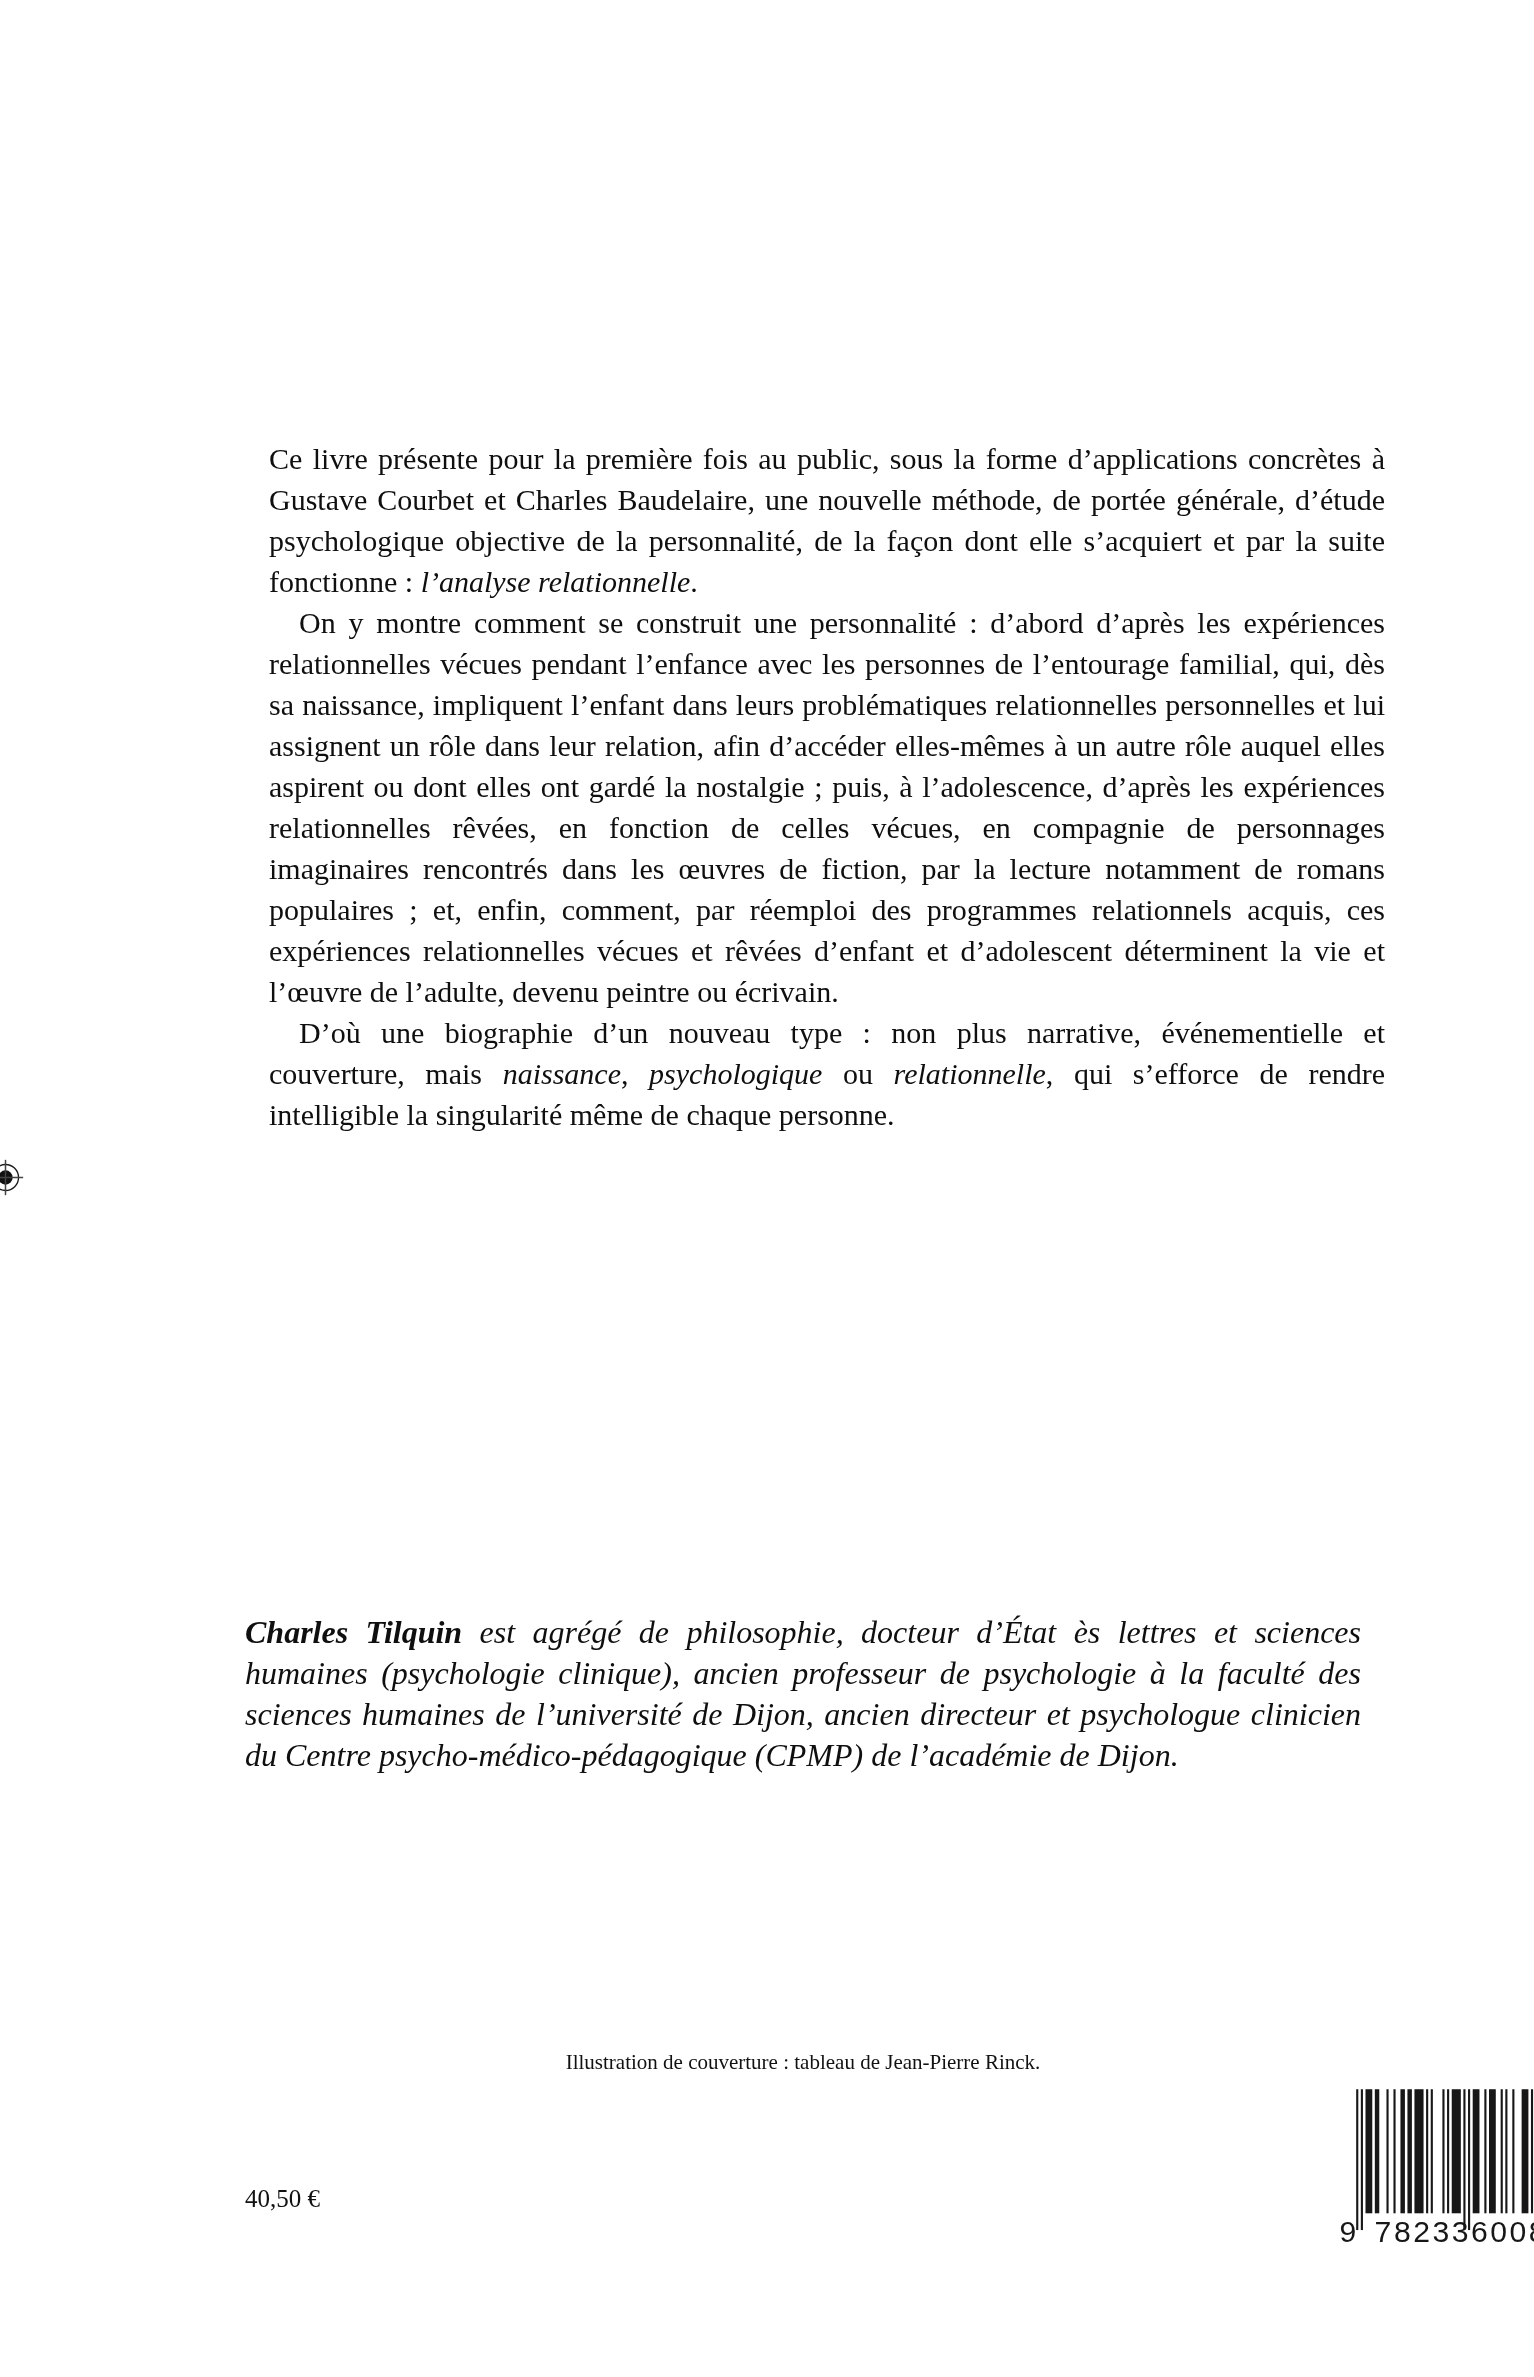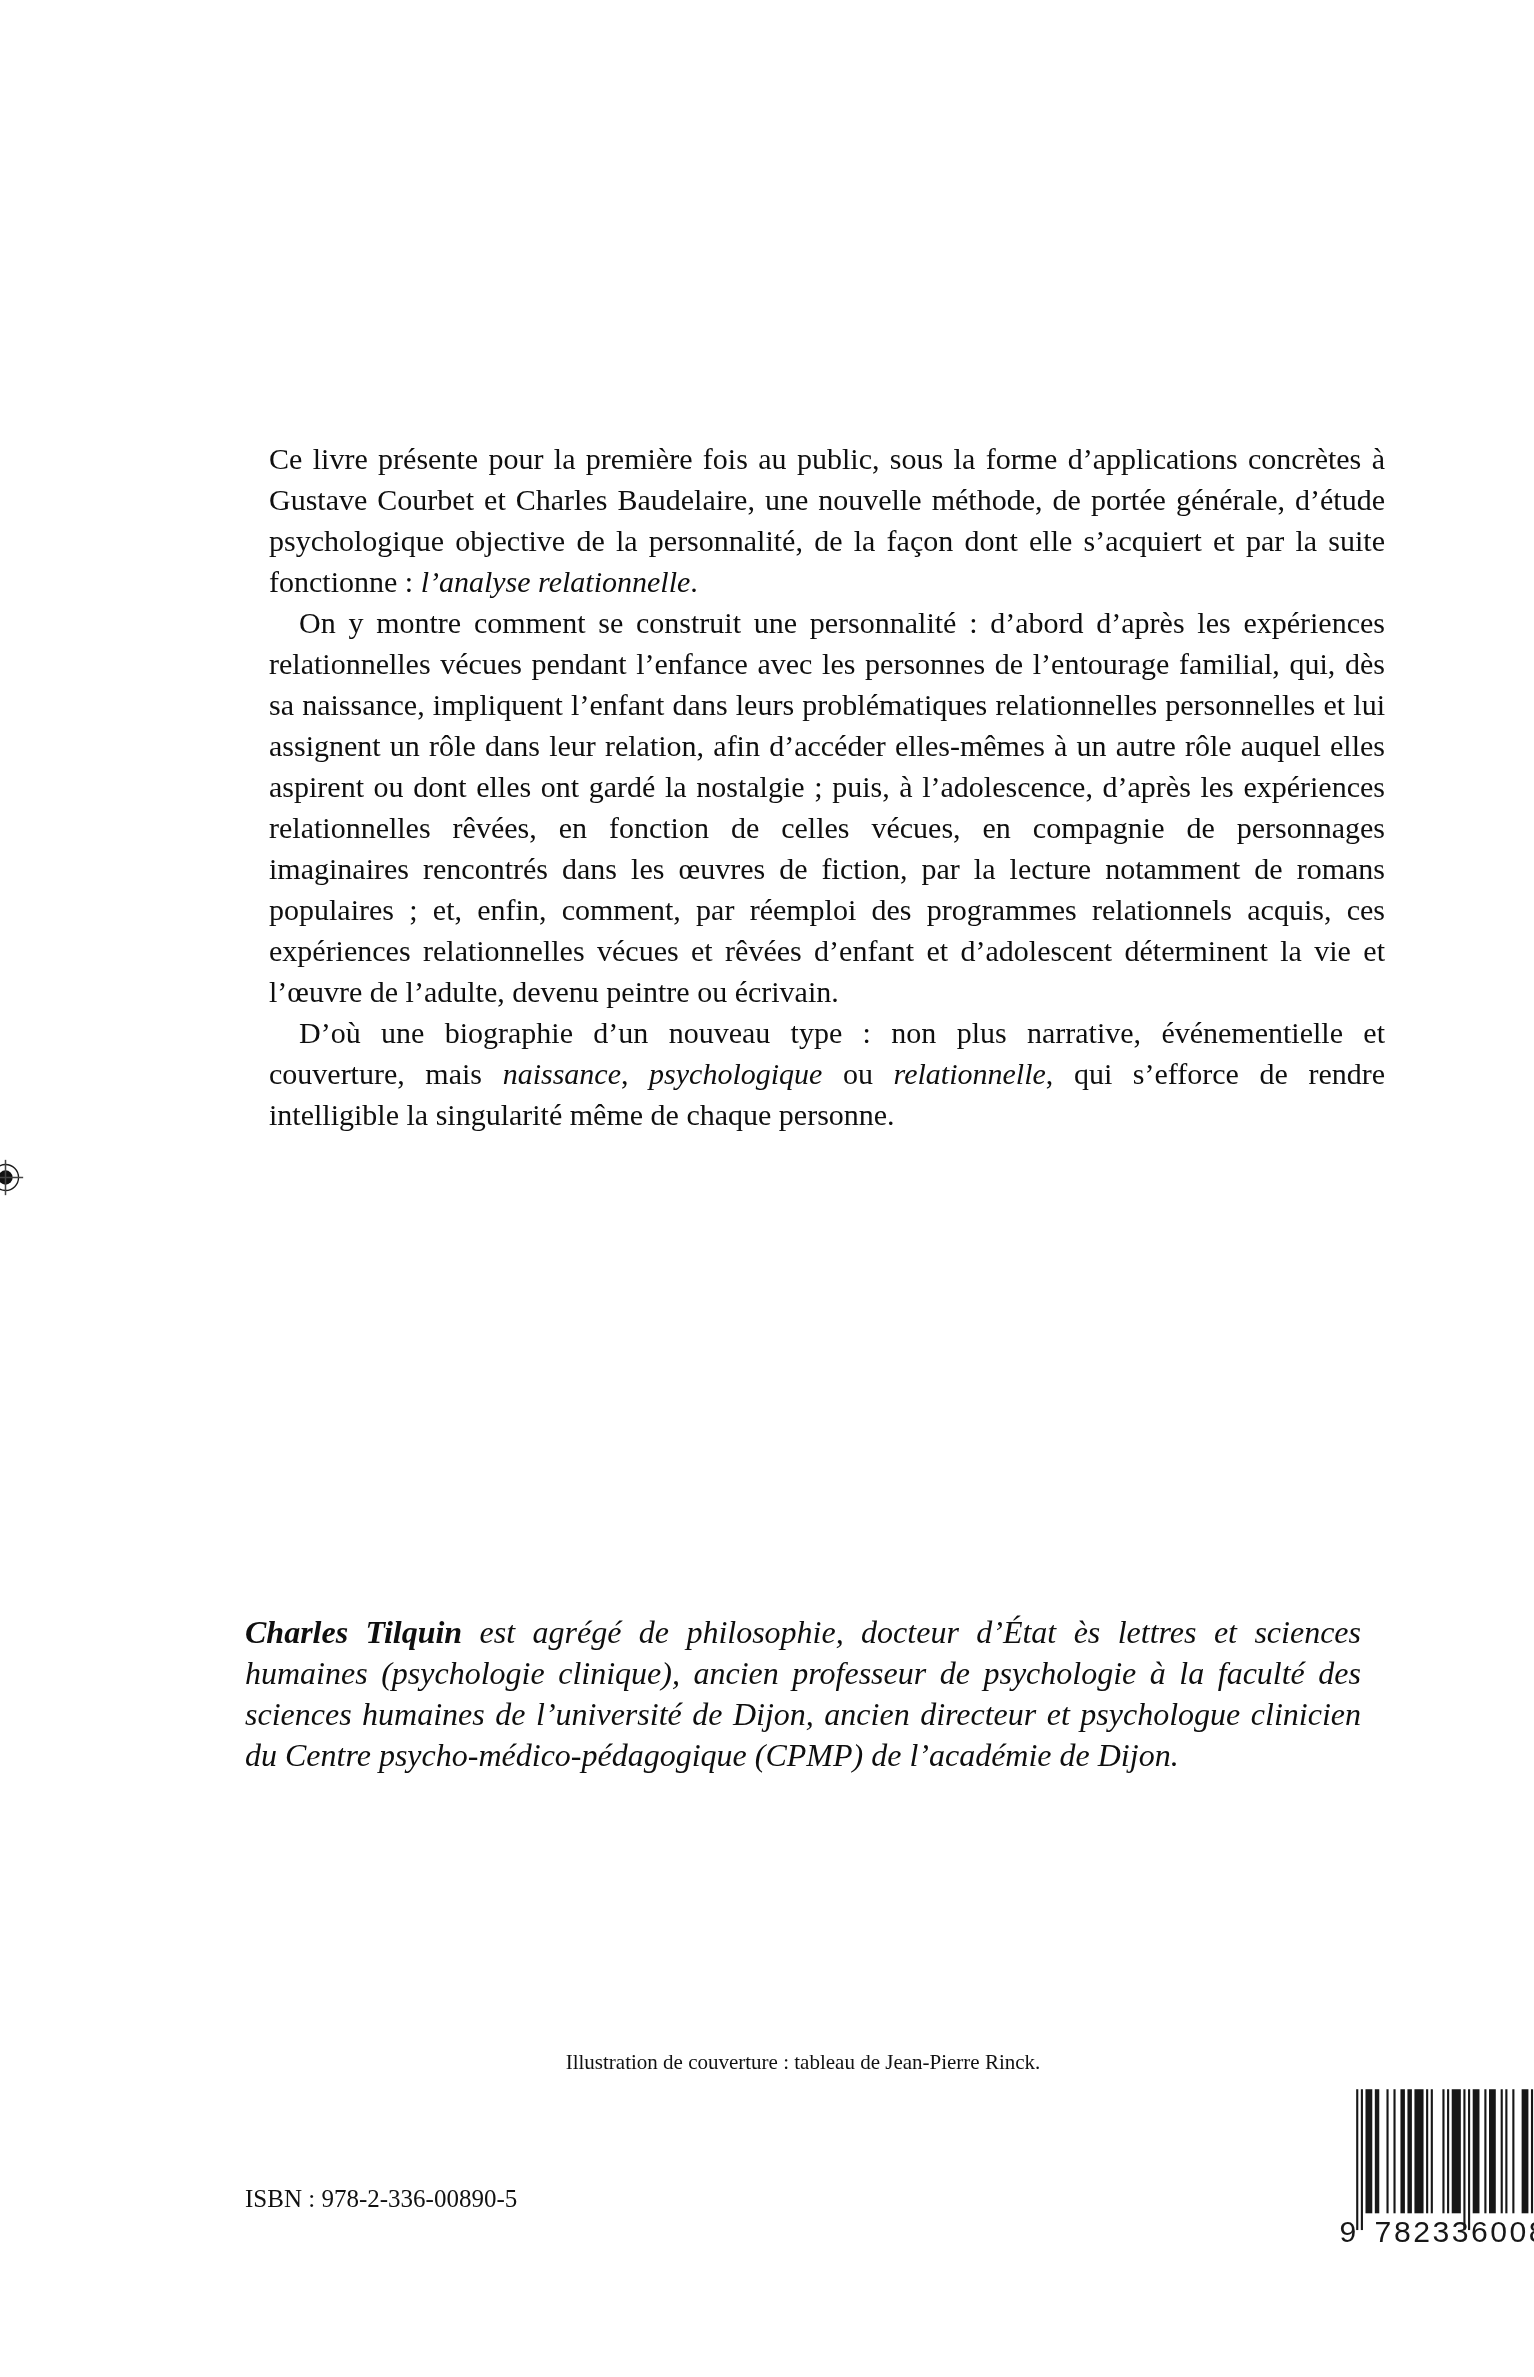--- a/index.html
+++ b/index.html
@@ -161,21 +161,21 @@
     <p><span>D’où une biographie d’un nouveau type : non plus narrative, événementielle et couverture, mais </span><i>naissance</i><span>, </span><i>psychologique</i><span> ou </span><i>relationnelle</i><span>, qui s’efforce de rendre intelligible la singularité même de chaque personne.</span></p>
   </div>
 
   <div class="bio">
     <p><span class="name">Charles Tilquin</span><span> est agrégé de philosophie, docteur d’État ès lettres et sciences humaines (psychologie clinique), ancien professeur de psychologie à la faculté des sciences humaines de l’université de Dijon, ancien directeur et psychologue clinicien du Centre psycho-médico-pédagogique (CPMP) de l’académie de Dijon.</span></p>
   </div>
 
   <div class="credit">Illustration de couverture : tableau de Jean-Pierre Rinck.</div>
 
   <div class="price-block">
-    <span class="isbn">ISBN : 978-2-336-00890-5</span>
+    <span class="price">40,50 €</span>
   </div>
 
   <div class="barcode-wrap">
     <svg width="285" height="178" viewBox="0 0 340 212" aria-hidden="true">
       <rect x="0" y="0" width="340" height="212" fill="#ffffff"></rect>
       <g fill="#171717" id="bars">
           <rect x="36.00" y="18" width="2.53" height="168"></rect>
           <rect x="41.56" y="18" width="2.53" height="168"></rect>
           <rect x="47.12" y="18" width="8.09" height="148"></rect>
           <rect x="58.24" y="18" width="5.31" height="148"></rect>

